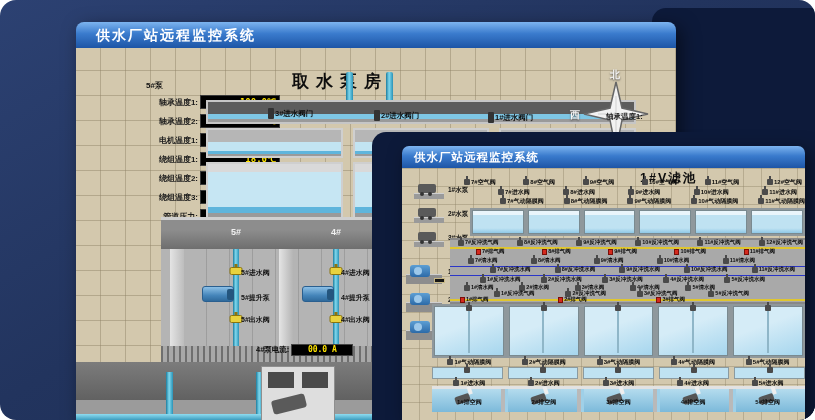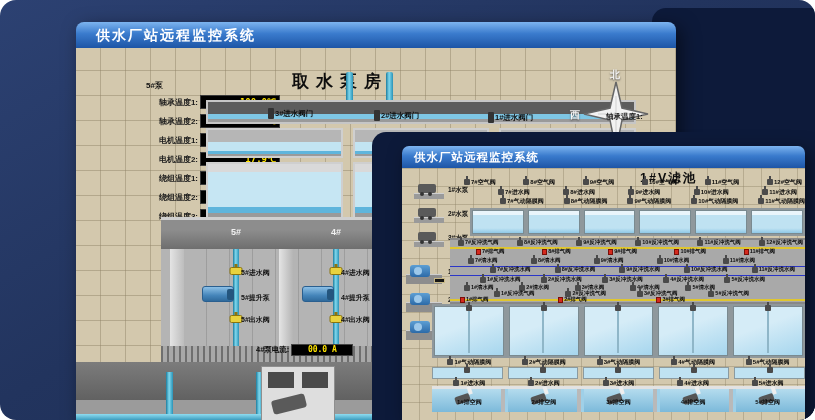--- a/index.html
+++ b/index.html
@@ -194,24 +194,20 @@
           <div class="prow">
             <span class="plbl">轴承温度2:</span>
             <span class="pled">100.0℃</span>
           </div>
 
           <div class="prow">
             <span class="plbl">电机温度1:</span>
             <span class="pled">18.1℃</span>
           </div>
 
-          <div class="prow">
-            <span class="plbl">电机温度2:</span>
-            <span class="pled">17.9℃</span>
-          </div>
 
           <div class="prow">
             <span class="plbl">绕组温度1:</span>
             <span class="pled">18.0℃</span>
           </div>
 
           <div class="prow">
             <span class="plbl">绕组温度2:</span>
             <span class="pled">18.1℃</span>
           </div>

